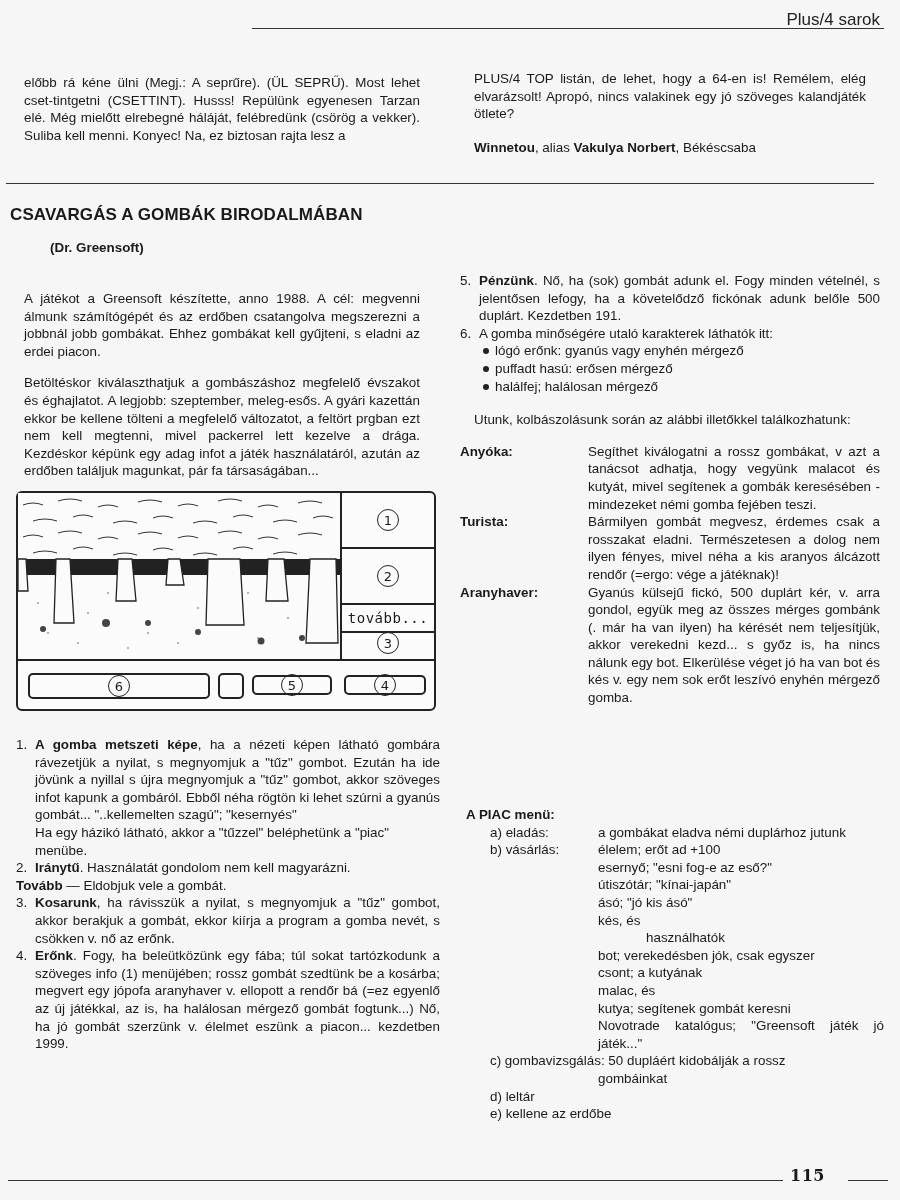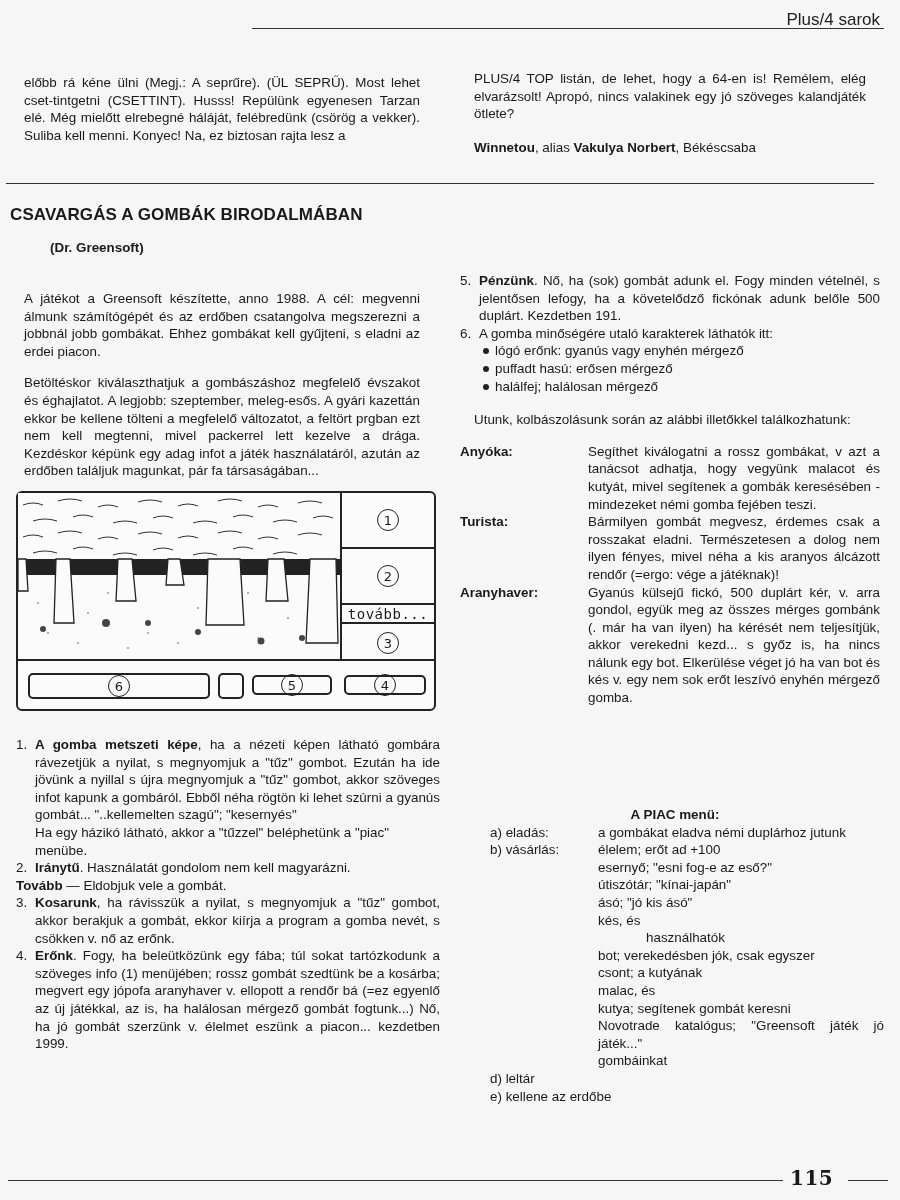--- a/index.html
+++ b/index.html
@@ -73,31 +73,31 @@
   .bullets li::before {
     content: ""; position: absolute; left: 0; top: 6px;
     width: 6px; height: 6px; border-radius: 50%; background: #222;
   }
   .meet-intro { margin-top: 16px; }
   .char-row { display: flex; }
   .char-name { width: 128px; flex: none; font-weight: bold; }
   .char-desc { flex: 1; text-align: justify; }
 
   .piac { left: 466px; top: 806px; width: 418px; }
-  .piac-title { font-weight: bold; text-align: center; }
+  .piac-title { font-weight: bold; }
   .menu-row { display: flex; padding-left: 24px; }
   .menu-key { width: 108px; flex: none; }
   .menu-val { flex: 1; }
 
   .footer-rule-left {
     position: absolute; left: 8px; top: 1180px; width: 775px; border-top: 1.5px solid #333;
   }
   .page-number {
     position: absolute; left: 790px; top: 1166px;
-    font-family: "DejaVu Serif", serif; font-weight: bold; font-size: 20px; letter-spacing: 0.5px;
+    font-family: "DejaVu Serif", serif; font-weight: bold; font-size: 16px; letter-spacing: 0.5px;
   }
   .footer-rule-right {
     position: absolute; left: 848px; top: 1180px; width: 40px; border-top: 1.5px solid #333;
   }
 </style>
 </head>
 <body>
 
 <div class="page">
 
@@ -167,21 +167,21 @@
             <circle cx="284" cy="145" r="3"></circle>
         </g>
       </svg>
     </div>
     <div class="side-cell" style="top:0;height:56px">
       <span class="circ-num">1</span>
     </div>
     <div class="side-cell" style="top:56px;height:56px">
       <span class="circ-num">2</span>
     </div>
-    <div class="side-cell tovabb-cell" style="top:112px;height:19px">tovább...</div>
+    <div class="side-cell tovabb-cell" style="top:112px;height:28px">tovább...</div>
     <div class="side-cell" style="top:134px;height:34px">
       <span class="circ-num">3</span>
     </div>
     <div class="bot-btn" style="left:10px;top:180px;width:182px">
       <span class="circ-num">6</span>
     </div>
     <div class="bot-btn" style="left:200px;top:180px;width:26px"></div>
     <div class="bot-btn" style="left:234px;top:182px;width:80px;height:20px">
       <span class="circ-num">5</span>
     </div>
@@ -252,20 +252,21 @@
         <div>kés, és</div>
         <div style="padding-left:48px">használhatók</div>
         <div>bot; verekedésben jók, csak egyszer</div>
         <div>csont; a kutyának</div>
         <div>malac, és</div>
         <div>kutya; segítenek gombát keresni</div>
         <div class="justify">Novotrade katalógus; "Greensoft játék jó játék..."</div>
       </span>
     </div>
     <div style="padding-left:24px">
+      <div>c) gombavizsgálás: 50 dupláért kidobálják a rossz</div>
       <div style="padding-left:108px">gombáinkat</div>
     </div>
     <div style="padding-left:24px">d) leltár</div>
     <div style="padding-left:24px">e) kellene az erdőbe</div>
   </div>
 
   <div class="footer-rule-left"></div>
   <div class="page-number">115</div>
   <div class="footer-rule-right"></div>
 </div>

